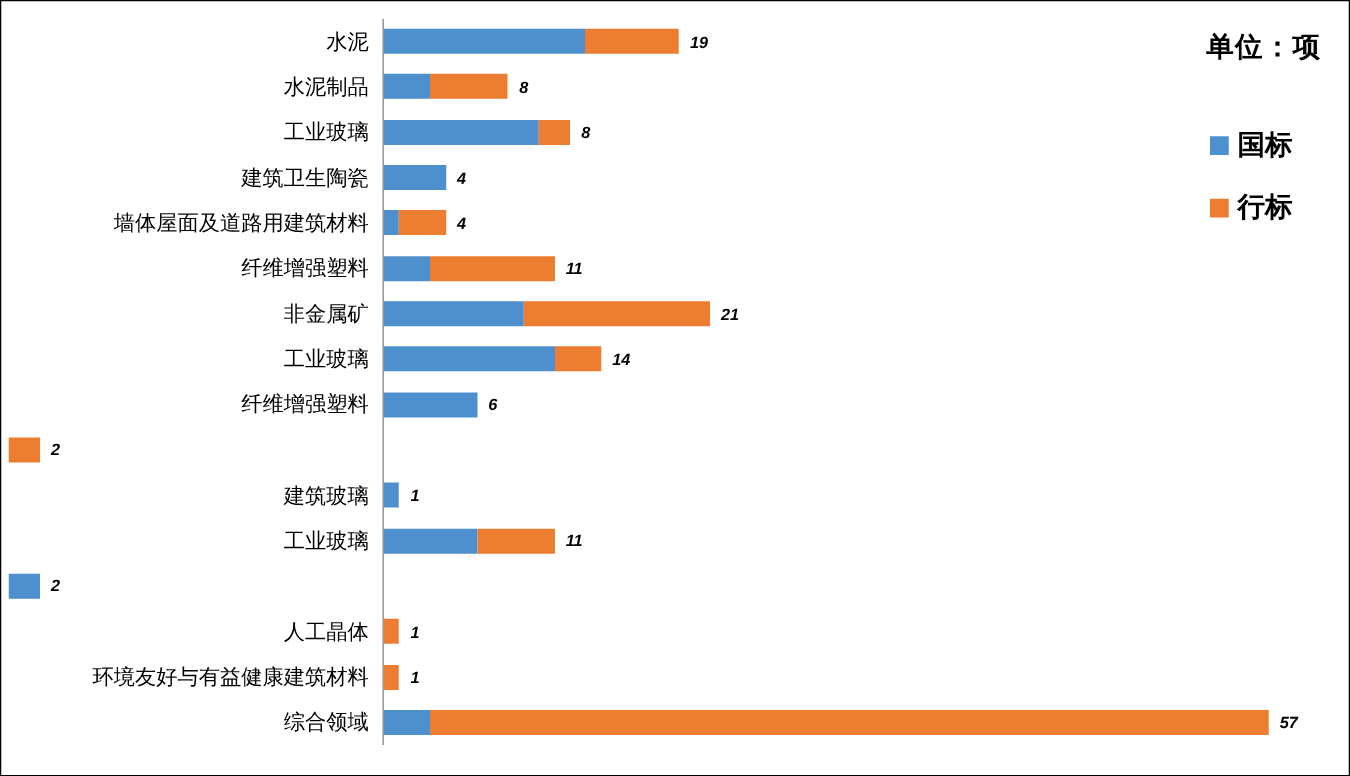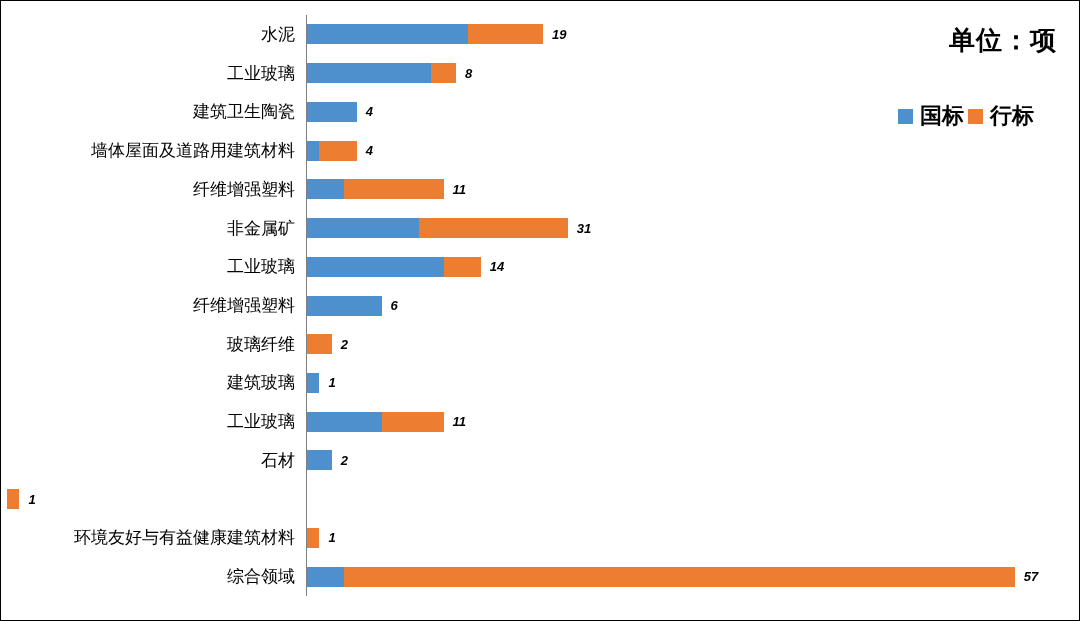--- a/index.html
+++ b/index.html
@@ -17,33 +17,34 @@
     box-sizing: border-box;
     border: 1px solid #000000;
     background: #ffffff;
     overflow: hidden;
   }
   
   #unit-label {
     position: absolute;
     right: 22px;
     top: 22px;
-    font-size: 26px;
+    font-size: 22px;
     font-weight: bold;
     color: #000000;
     letter-spacing: 1px;
   }
   
   #legend {
     position: absolute;
     right: 45px;
     top: 100px;
     display: flex;
     align-items: center;
-    gap: 4px;
+    gap: 20px;
+    flex-direction: column;
   }
   .legend-entry {
     display: flex;
     align-items: center;
     gap: 7px;
   }
   .legend-swatch {
     width: 15px;
     height: 15px;
     display: inline-block;
@@ -137,20 +138,28 @@
     <div id="rows">
         <div class="row">
           <div class="cat-label">水泥</div>
           <div class="bar-wrap">
             <div class="seg" style="background: rgb(78, 143, 205); width: 161.417px;"></div>
             <div class="seg" style="background: rgb(237, 125, 49); width: 74.5px;"></div>
             <div class="total">19</div>
           </div>
         </div>
         <div class="row">
+          <div class="cat-label">水泥制品</div>
+          <div class="bar-wrap">
+            <div class="seg" style="background: rgb(78, 143, 205); width: 37.25px;"></div>
+            <div class="seg" style="background: rgb(237, 125, 49); width: 62.0833px;"></div>
+            <div class="total">8</div>
+          </div>
+        </div>
+        <div class="row">
           <div class="cat-label">工业玻璃</div>
           <div class="bar-wrap">
             <div class="seg" style="background: rgb(78, 143, 205); width: 124.167px;"></div>
             <div class="seg" style="background: rgb(237, 125, 49); width: 24.8333px;"></div>
             <div class="total">8</div>
           </div>
         </div>
         <div class="row">
           <div class="cat-label">建筑卫生陶瓷</div>
           <div class="bar-wrap">
@@ -172,40 +181,39 @@
             <div class="seg" style="background: rgb(78, 143, 205); width: 37.25px;"></div>
             <div class="seg" style="background: rgb(237, 125, 49); width: 99.3333px;"></div>
             <div class="total">11</div>
           </div>
         </div>
         <div class="row">
           <div class="cat-label">非金属矿</div>
           <div class="bar-wrap">
             <div class="seg" style="background: rgb(78, 143, 205); width: 111.75px;"></div>
             <div class="seg" style="background: rgb(237, 125, 49); width: 149px;"></div>
-            <div class="total">31</div>
+            <div class="total">21</div>
           </div>
         </div>
         <div class="row">
           <div class="cat-label">工业玻璃</div>
           <div class="bar-wrap">
             <div class="seg" style="background: rgb(78, 143, 205); width: 136.583px;"></div>
             <div class="seg" style="background: rgb(237, 125, 49); width: 37.25px;"></div>
             <div class="total">14</div>
           </div>
         </div>
         <div class="row">
           <div class="cat-label">纤维增强塑料</div>
           <div class="bar-wrap">
             <div class="seg" style="background: rgb(78, 143, 205); width: 74.5px;"></div>
             <div class="total">6</div>
           </div>
         </div>
         <div class="row">
-          <div class="cat-label">玻璃纤维</div>
           <div class="bar-wrap">
             <div class="seg" style="background: rgb(237, 125, 49); width: 24.8333px;"></div>
             <div class="total">2</div>
           </div>
         </div>
         <div class="row">
           <div class="cat-label">建筑玻璃</div>
           <div class="bar-wrap">
             <div class="seg" style="background: rgb(78, 143, 205); width: 12.4167px;"></div>
             <div class="total">1</div>
@@ -213,27 +221,27 @@
         </div>
         <div class="row">
           <div class="cat-label">工业玻璃</div>
           <div class="bar-wrap">
             <div class="seg" style="background: rgb(78, 143, 205); width: 74.5px;"></div>
             <div class="seg" style="background: rgb(237, 125, 49); width: 62.0833px;"></div>
             <div class="total">11</div>
           </div>
         </div>
         <div class="row">
-          <div class="cat-label">石材</div>
           <div class="bar-wrap">
             <div class="seg" style="background: rgb(78, 143, 205); width: 24.8333px;"></div>
             <div class="total">2</div>
           </div>
         </div>
         <div class="row">
+          <div class="cat-label">人工晶体</div>
           <div class="bar-wrap">
             <div class="seg" style="background: rgb(237, 125, 49); width: 12.4167px;"></div>
             <div class="total">1</div>
           </div>
         </div>
         <div class="row">
           <div class="cat-label">环境友好与有益健康建筑材料</div>
           <div class="bar-wrap">
             <div class="seg" style="background: rgb(237, 125, 49); width: 12.4167px;"></div>
             <div class="total">1</div>

